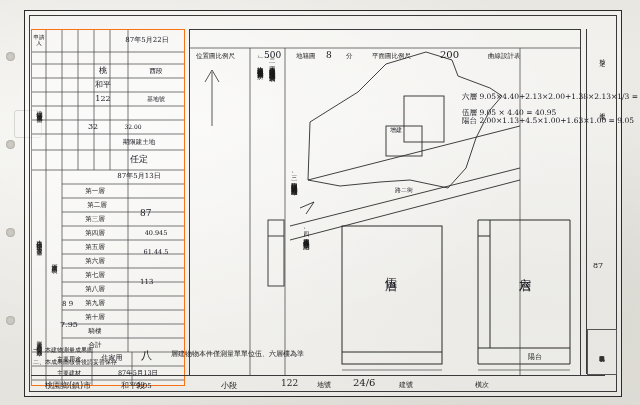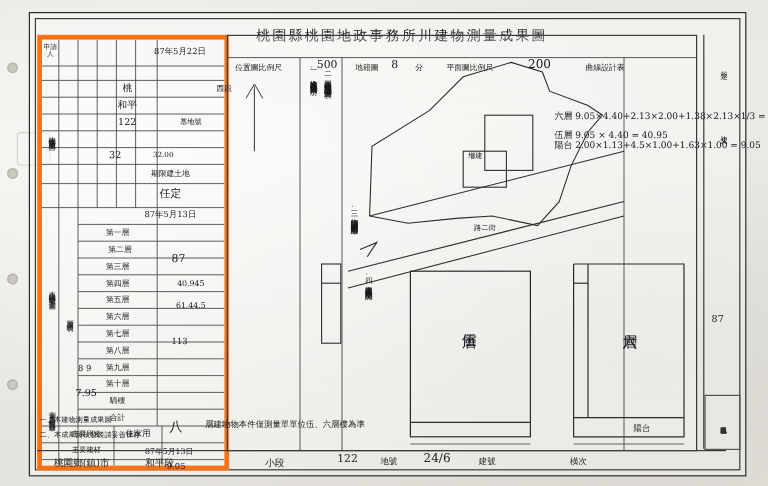--- a/index.html
+++ b/index.html
@@ -37,21 +37,21 @@
     border:1px solid #3a3a3a;
   }
   .title{
     position:absolute;top:11px;left:120px;width:380px;text-align:center;
     font-size:11.5px;letter-spacing:2px;color:#1b1b1b;white-space:nowrap;
     font-family:"DejaVu Sans","Liberation Sans",sans-serif;
   }
   
   .formbox{
     position:absolute;left:30px;top:28px;width:152px;height:355px;
-    border:4px solid #f97316;background:rgba(255,255,255,.25);
+    border:1px solid #f97316;background:rgba(255,255,255,.25);
   }
   .cell{
     position:absolute;font-size:6.5px;color:#1a1a1a;line-height:1.05;
     display:flex;align-items:center;justify-content:center;text-align:center;
   }
   .vcell{
     position:absolute;font-size:6.5px;color:#1a1a1a;
     writing-mode:vertical-rl;text-orientation:upright;letter-spacing:1px;
     display:flex;align-items:center;justify-content:center;
   }
@@ -104,21 +104,20 @@
 
   <div class="hole" style="top:52px"></div>
   <div class="hole" style="top:140px"></div>
   <div class="hole" style="top:228px"></div>
   <div class="hole" style="top:316px"></div>
   <div class="wm"></div>
 
   <div class="outer">
     <div class="inner"></div>
 
-    <div class="title">桃園縣桃園地政事務所川建物測量成果圖</div>
 
     <div class="formbox" style="left:6px;top:18px;width:152px;height:355px;">
       <svg width="152" height="355">
         <g stroke="#3f3f3f" stroke-width="0.7" fill="none">
           <line x1="0" y1="22" x2="152" y2="22"></line>
           <line x1="0" y1="34" x2="152" y2="34"></line>
           <line x1="0" y1="48" x2="152" y2="48"></line>
           <line x1="0" y1="62" x2="152" y2="62"></line>
           <line x1="0" y1="76" x2="152" y2="76"></line>
           <line x1="0" y1="90" x2="152" y2="90"></line>
@@ -152,21 +151,21 @@
         </g>
       </svg>
 
       <div class="cell" style="left:0;top:0;width:14px;height:22px;font-size:5.5px;">申請人</div>
       <div class="cell hand" style="left:78px;top:0;width:74px;height:22px;font-size:7px;">87年5月22日</div>
 
       <div class="vcell" style="left:0;top:24px;width:14px;height:110px;font-size:6px;">建物測量成果圖</div>
 
       <div class="cell hand" style="left:46px;top:34px;width:50px;height:14px;font-size:8px;">桃</div>
       <div class="cell hand" style="left:46px;top:48px;width:50px;height:14px;font-size:8px;">和平</div>
-      <div class="cell hand" style="left:96px;top:34px;width:56px;height:14px;font-size:6.5px;margin-left:28px;">西段</div>
+      <div class="cell hand" style="left:96px;top:34px;width:56px;height:14px;font-size:6.5px;">西段</div>
       <div class="cell hand" style="left:46px;top:62px;width:50px;height:14px;font-size:8px;">122</div>
       <div class="cell hand" style="left:96px;top:62px;width:56px;height:14px;font-size:6px;">基地號</div>
       <div class="cell hand" style="left:46px;top:90px;width:30px;height:14px;font-size:8px;">32</div>
       <div class="cell hand" style="left:76px;top:90px;width:50px;height:14px;font-size:6px;">32.00</div>
       <div class="cell hand" style="left:62px;top:104px;width:90px;height:16px;font-size:6.5px;">期限建土地</div>
       <div class="cell hand" style="left:62px;top:120px;width:90px;height:20px;font-size:9px;">任定</div>
       <div class="cell hand" style="left:62px;top:140px;width:90px;height:14px;font-size:7px;">87年5月13日</div>
 
       <div class="vcell" style="left:14px;top:140px;width:16px;height:182px;font-size:6px;">層次面積表</div>
 

